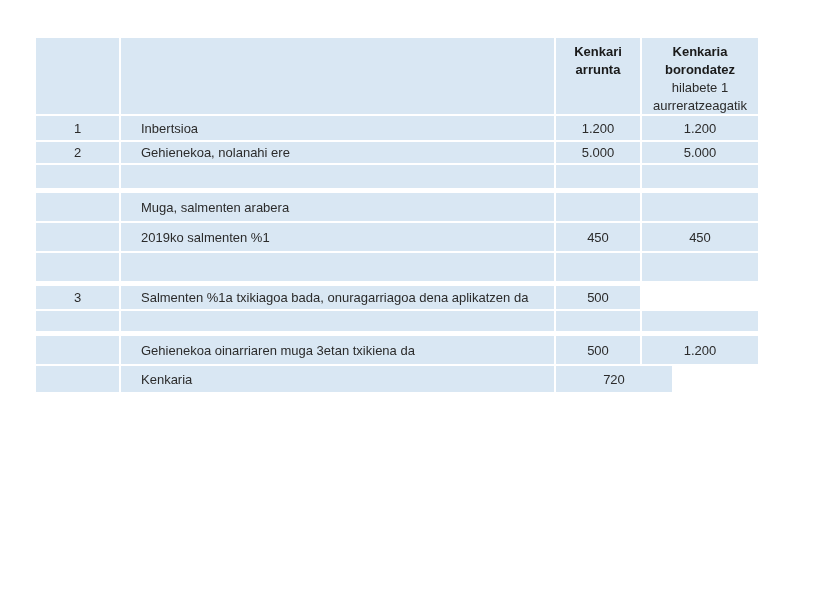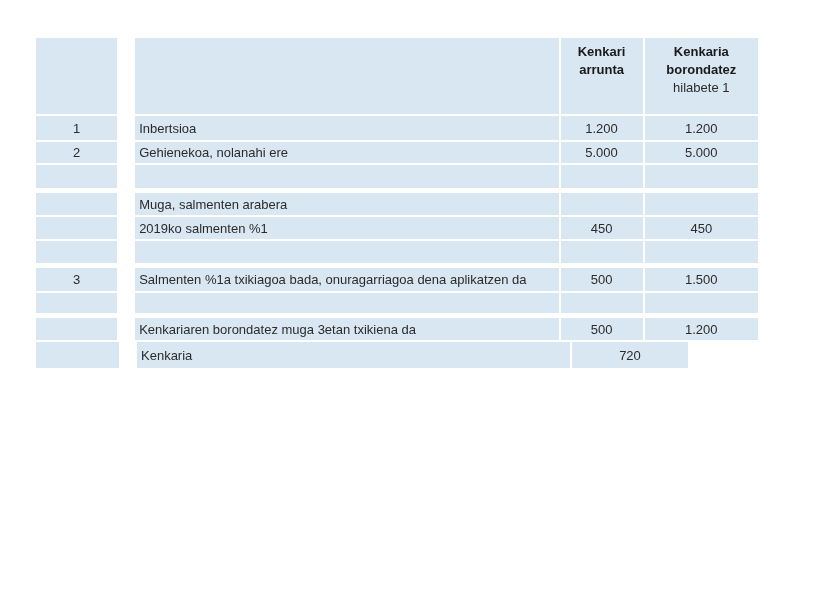--- a/index.html
+++ b/index.html
@@ -35,21 +35,21 @@
     background: #d9e7f3;
     color: #2b2b2b;
     font-size: 13px;
     display: flex;
     align-items: center;
     box-sizing: border-box;
     overflow: hidden;
     white-space: nowrap;
   }
   .c-num   { width: 83px;  justify-content: center; }
-  .c-label { width: 433px; justify-content: flex-start; padding-left: 4px; margin-left: 16px; }
+  .c-label { width: 433px; justify-content: flex-start; padding-left: 20px; }
   .c-v1    { width: 84px;  justify-content: center; }
   .c-v2    { width: 116px; justify-content: center; }
 
   .trow.header { height: 76px; }
   .trow.header .cell {
     align-items: flex-start;
     height: 76px;
   }
   .hdr-lines {
     width: 100%;
@@ -57,21 +57,21 @@
     padding-top: 5px;
     line-height: 18px;
     font-size: 13px;
     color: #1a1a1a;
   }
   .hdr-lines .b { font-weight: bold; display: block; }
   .hdr-lines .r { font-weight: normal; display: block; color: #2b2b2b; }
 
   .h24 { height: 24px; }
   .h23 { height: 23px; }
-  .h22 { height: 22px; }
+  .h22 { height: 28px; }
   .h21 { height: 21px; }
   .h20 { height: 20px; }
   .h26 { height: 26px; }
 </style>
 </head>
 <body>
 
 <div class="sheet">
   <div class="table-wrap">
 
@@ -82,20 +82,21 @@
         <div class="hdr-lines">
           <span class="b">Kenkari</span>
           <span class="b">arrunta</span>
         </div>
       </div>
       <div class="cell c-v2">
         <div class="hdr-lines">
           <span class="b">Kenkaria</span>
           <span class="b">borondatez</span>
           <span class="r">hilabete 1</span>
+          <span class="r">aurreratzeagatik</span>
         </div>
       </div>
     </div>
 
     <div class="trow">
       <div class="cell c-num h24">1</div>
       <div class="cell c-label h24">Inbertsioa</div>
       <div class="cell c-v1 h24">1.200</div>
       <div class="cell c-v2 h24">1.200</div>
     </div>
@@ -132,33 +133,32 @@
       <div class="cell c-num h22"></div>
       <div class="cell c-label h22"></div>
       <div class="cell c-v1 h22"></div>
       <div class="cell c-v2 h22"></div>
     </div>
 
     <div class="trow">
       <div class="cell c-num h23">3</div>
       <div class="cell c-label h23">Salmenten %1a txikiagoa bada, onuragarriagoa dena aplikatzen da</div>
       <div class="cell c-v1 h23">500</div>
-      <div class="cell c-v2 h23">1.500</div>
     </div>
 
     <div class="trow gap-lg">
       <div class="cell c-num h20"></div>
       <div class="cell c-label h20"></div>
       <div class="cell c-v1 h20"></div>
       <div class="cell c-v2 h20"></div>
     </div>
 
     <div class="trow">
       <div class="cell c-num h22"></div>
-      <div class="cell c-label h22">Kenkariaren borondatez muga 3etan txikiena da</div>
+      <div class="cell c-label h22">Gehienekoa oinarriaren muga 3etan txikiena da</div>
       <div class="cell c-v1 h22">500</div>
       <div class="cell c-v2 h22">1.200</div>
     </div>
 
 
     <div class="trow">
       <div class="cell c-num h26"></div>
       <div class="cell c-label h26">Kenkaria</div>
       <div class="cell c-v2 h26">720</div>
     </div>

